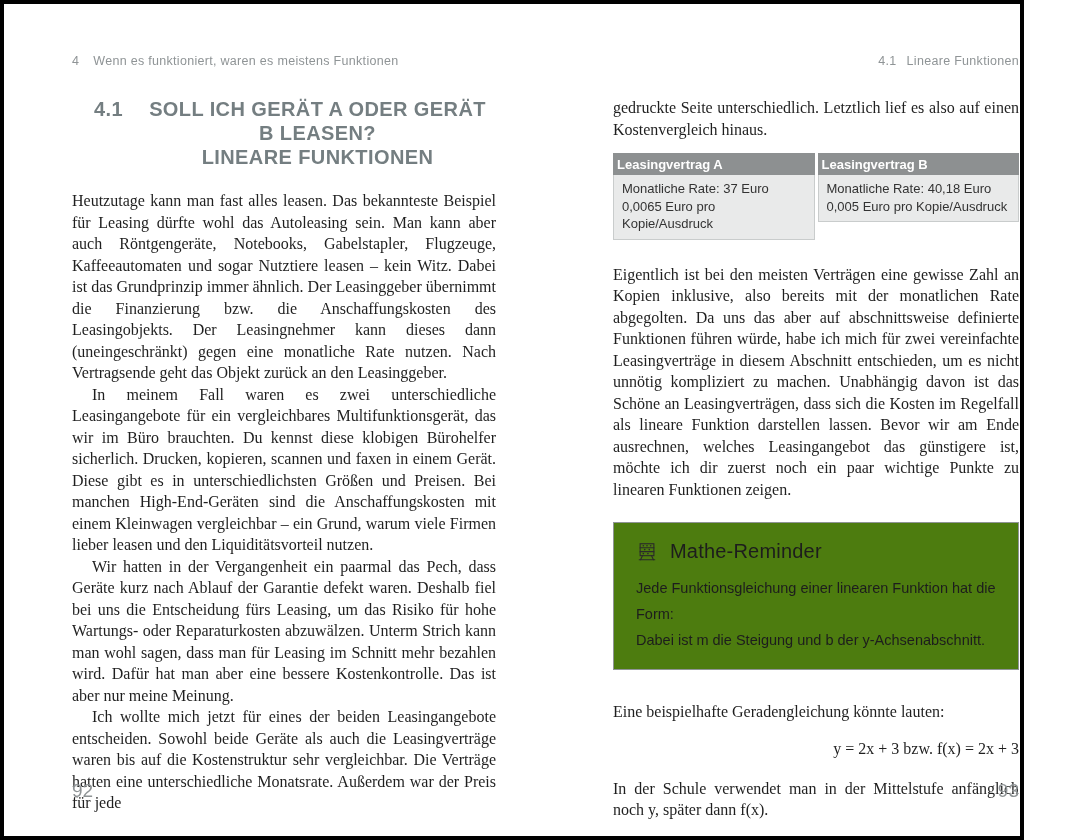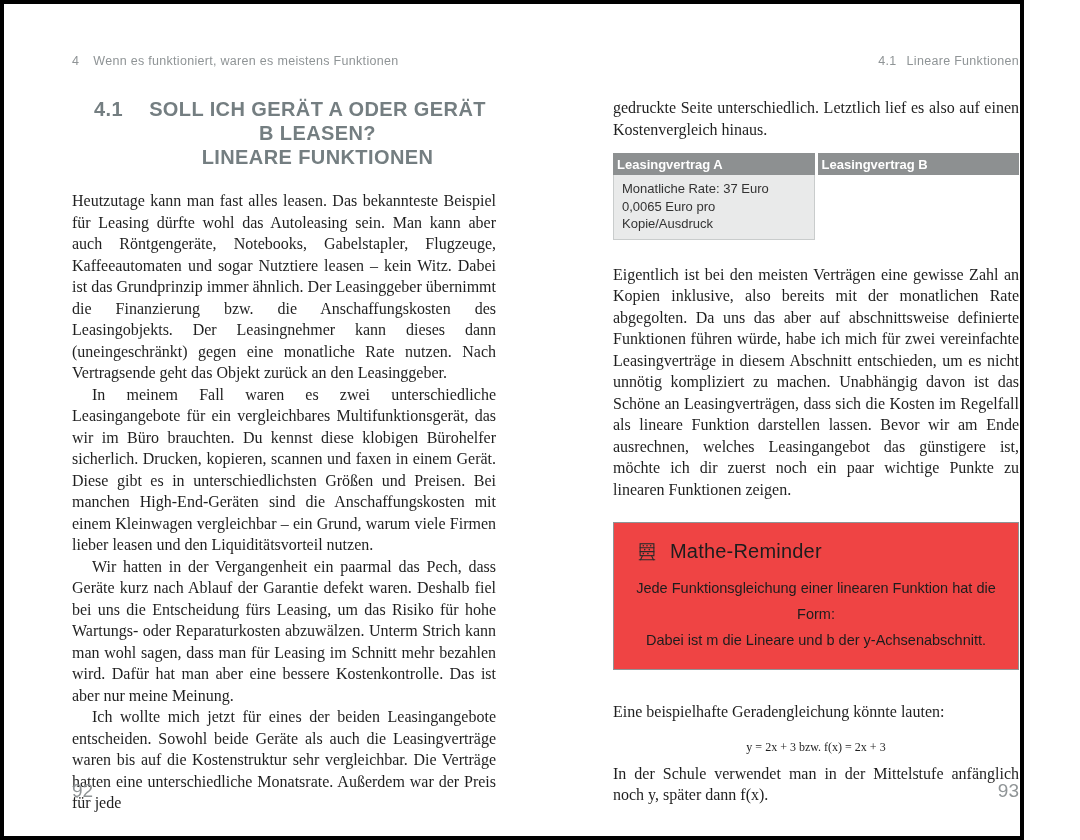--- a/index.html
+++ b/index.html
@@ -76,42 +76,41 @@
     background:var(--table-body-bg);
     border:1px solid var(--table-border);
     border-top:none;
     font-size:13px;line-height:17.5px;
     color:#333;
     padding:5px 4px 6px 8px;
   }
 
   .reminder-box{
     border:1.5px solid var(--box-border);
-    background:#ef4444;
+    background:#4d7c0f;
     margin:22px 0 0 0;
     padding:15px 22px 16px 22px;
     font-family:"Liberation Sans", sans-serif;
-    text-align:center;
   }
   .reminder-title{
     display:flex;align-items:center;gap:12px;
     font-size:20px;color:#1d1d1d;
     letter-spacing:.2px;
     margin:2px 0 12px 0;
   }
   .reminder-title svg{flex:0 0 auto;display:block;}
   .reminder-body div{
     font-size:14.5px;line-height:26px;color:#1d1d1d;
   }
 
   .example-intro{margin-top:31px;}
   .equation{
-    text-align:center;
-    font-size:12px;
-    margin:17px 0 8px 0;
+    text-align:right;
+    font-size:16px;
+    margin:17px 0 20px 0;
   }
 
   .page-number{
     position:absolute;top:776px;
     font-family:"Liberation Sans", sans-serif;
     font-size:19px;color:var(--page-number);
   }
   .page-number.left{left:0;}
   .page-number.right{right:0;}
 </style>
@@ -157,20 +156,24 @@
       <div class="lease-table">
         <div class="col">
           <div class="th">Leasingvertrag A</div>
           <div class="td">
             <div>Monatliche Rate: 37 Euro</div>
             <div>0,0065 Euro pro Kopie/Ausdruck</div>
           </div>
         </div>
         <div class="col">
           <div class="th">Leasingvertrag B</div>
+          <div class="td">
+            <div>Monatliche Rate: 40,18 Euro</div>
+            <div>0,005 Euro pro Kopie/Ausdruck</div>
+          </div>
         </div>
       </div>
 
       <p>Eigentlich ist bei den meisten Verträgen eine gewisse Zahl an Kopien inklusive, also bereits mit der monatlichen Rate abgegolten. Da uns das aber auf abschnittsweise definierte Funktionen führen würde, habe ich mich für zwei vereinfachte Leasingverträge in diesem Abschnitt entschieden, um es nicht unnötig kompliziert zu machen. Unabhängig davon ist das Schöne an Leasingverträgen, dass sich die Kosten im Regelfall als lineare Funktion darstellen lassen. Bevor wir am Ende ausrechnen, welches Leasingangebot das günstigere ist, möchte ich dir zuerst noch ein paar wichtige Punkte zu linearen Funktionen zeigen.</p>
 
       <div class="reminder-box">
         <div class="reminder-title">
           <span>
             <svg width="22" height="22" viewBox="0 0 24 24" fill="none" stroke="#2a2a2a" stroke-width="1.2" stroke-linecap="round">
               <rect x="4.5" y="3" width="15" height="13"></rect>
@@ -185,21 +188,21 @@
               <circle cx="13" cy="13.7" r="0.9" fill="#2a2a2a" stroke="none"></circle>
               <line x1="7" y1="16" x2="5" y2="20.5"></line>
               <line x1="17" y1="16" x2="19" y2="20.5"></line>
               <line x1="3.5" y1="20.5" x2="20.5" y2="20.5"></line>
             </svg>
           </span>
           <span>Mathe-Reminder</span>
         </div>
         <div class="reminder-body">
           <div>Jede Funktionsgleichung einer linearen Funktion hat die Form:</div>
-          <div>Dabei ist m die Lineare und b der y-Achsenabschnitt.</div>
+          <div>Dabei ist m die Steigung und b der y-Achsenabschnitt.</div>
         </div>
       </div>
 
       <p class="example-intro">Eine beispielhafte Geradengleichung könnte lauten:</p>
 
       <div class="equation">y = 2x + 3 bzw. f(x) = 2x + 3</div>
 
       <p>In der Schule verwendet man in der Mittelstufe anfänglich noch y, später dann f(x).</p>
     </div>
 

